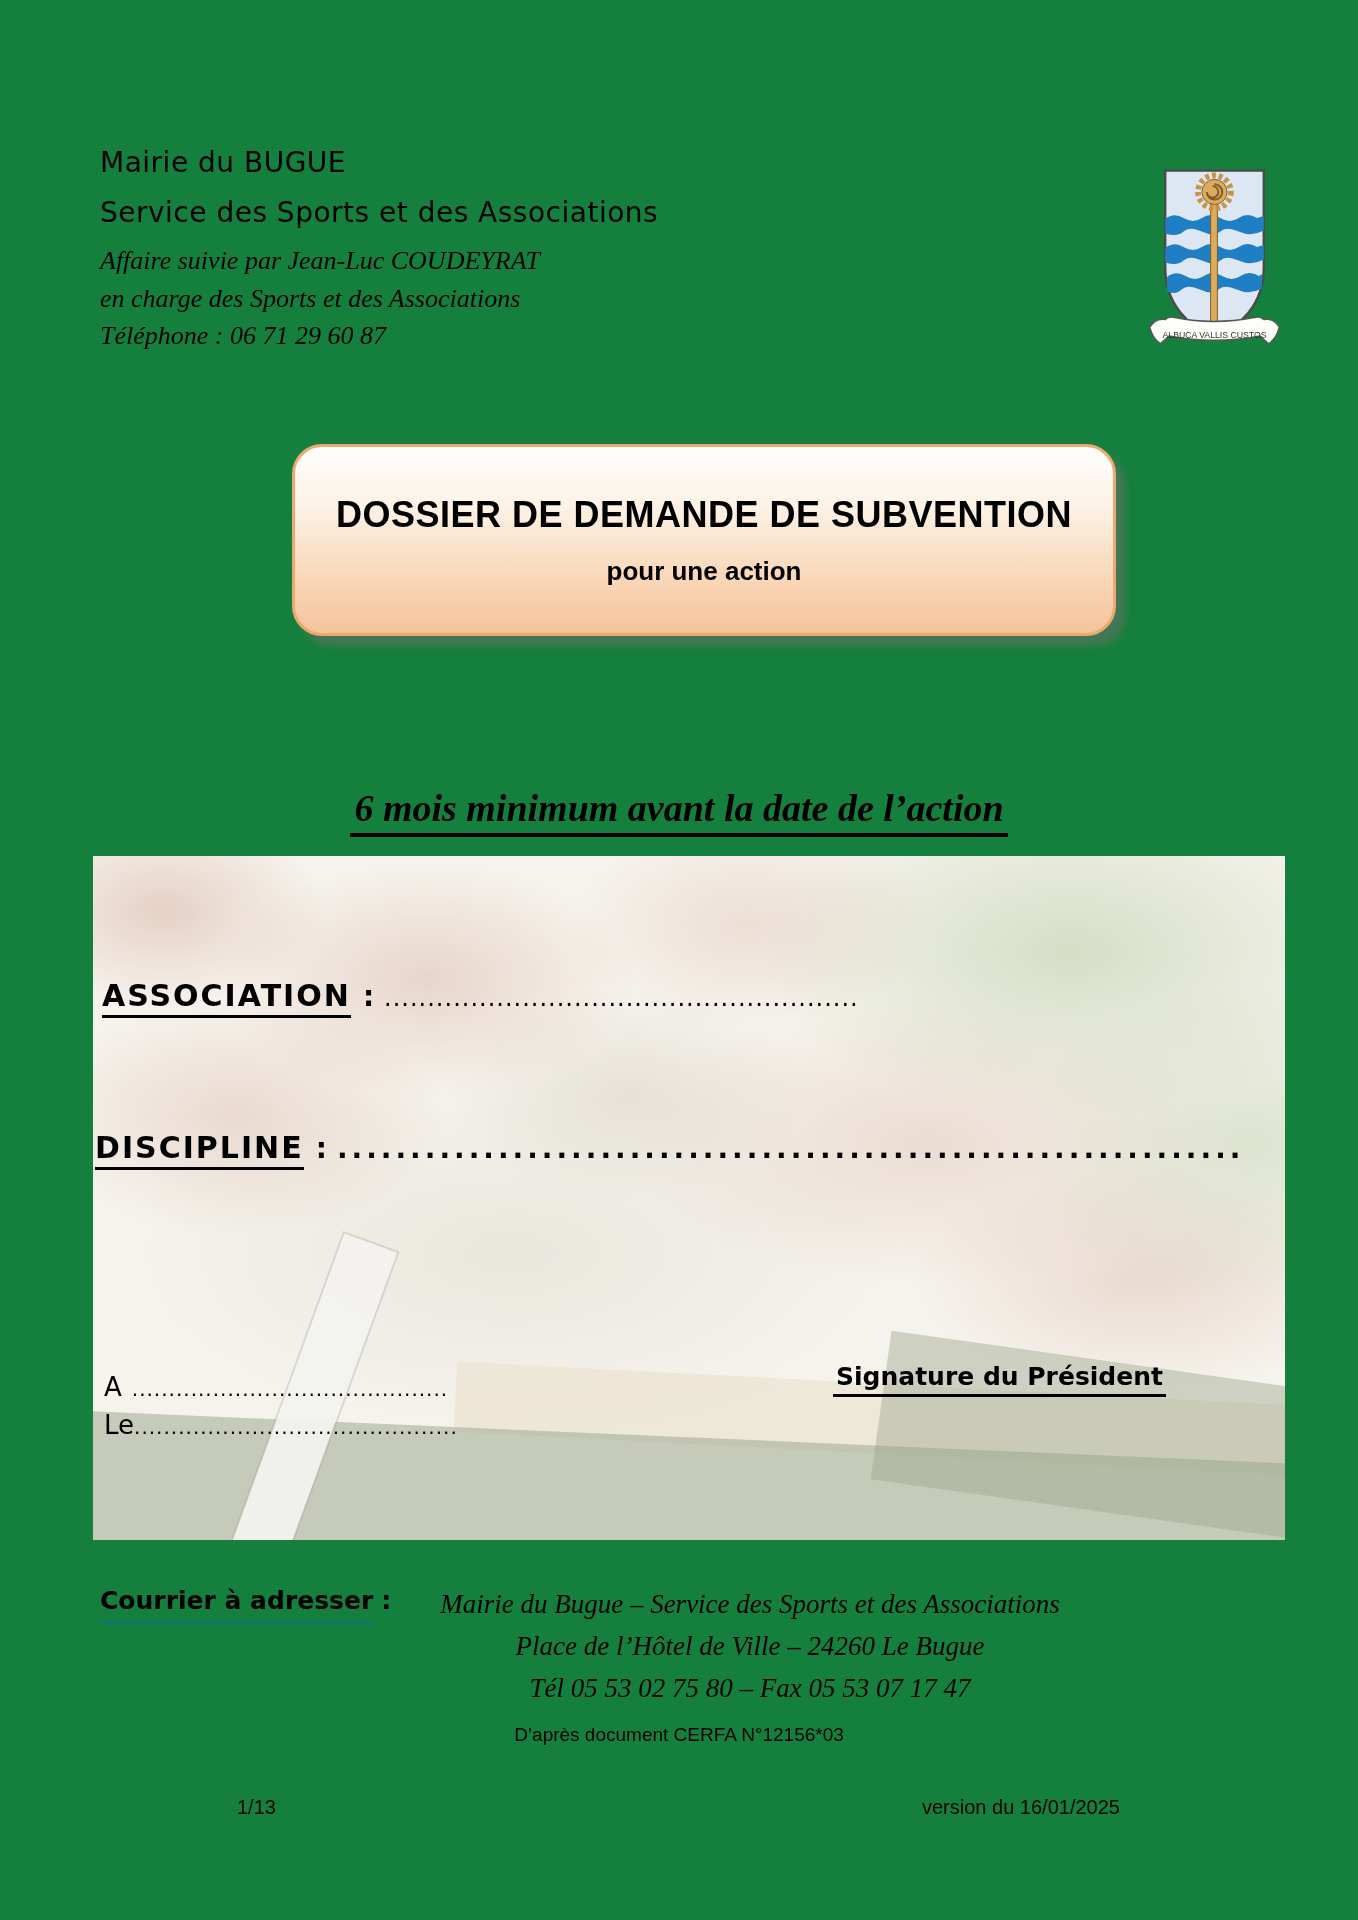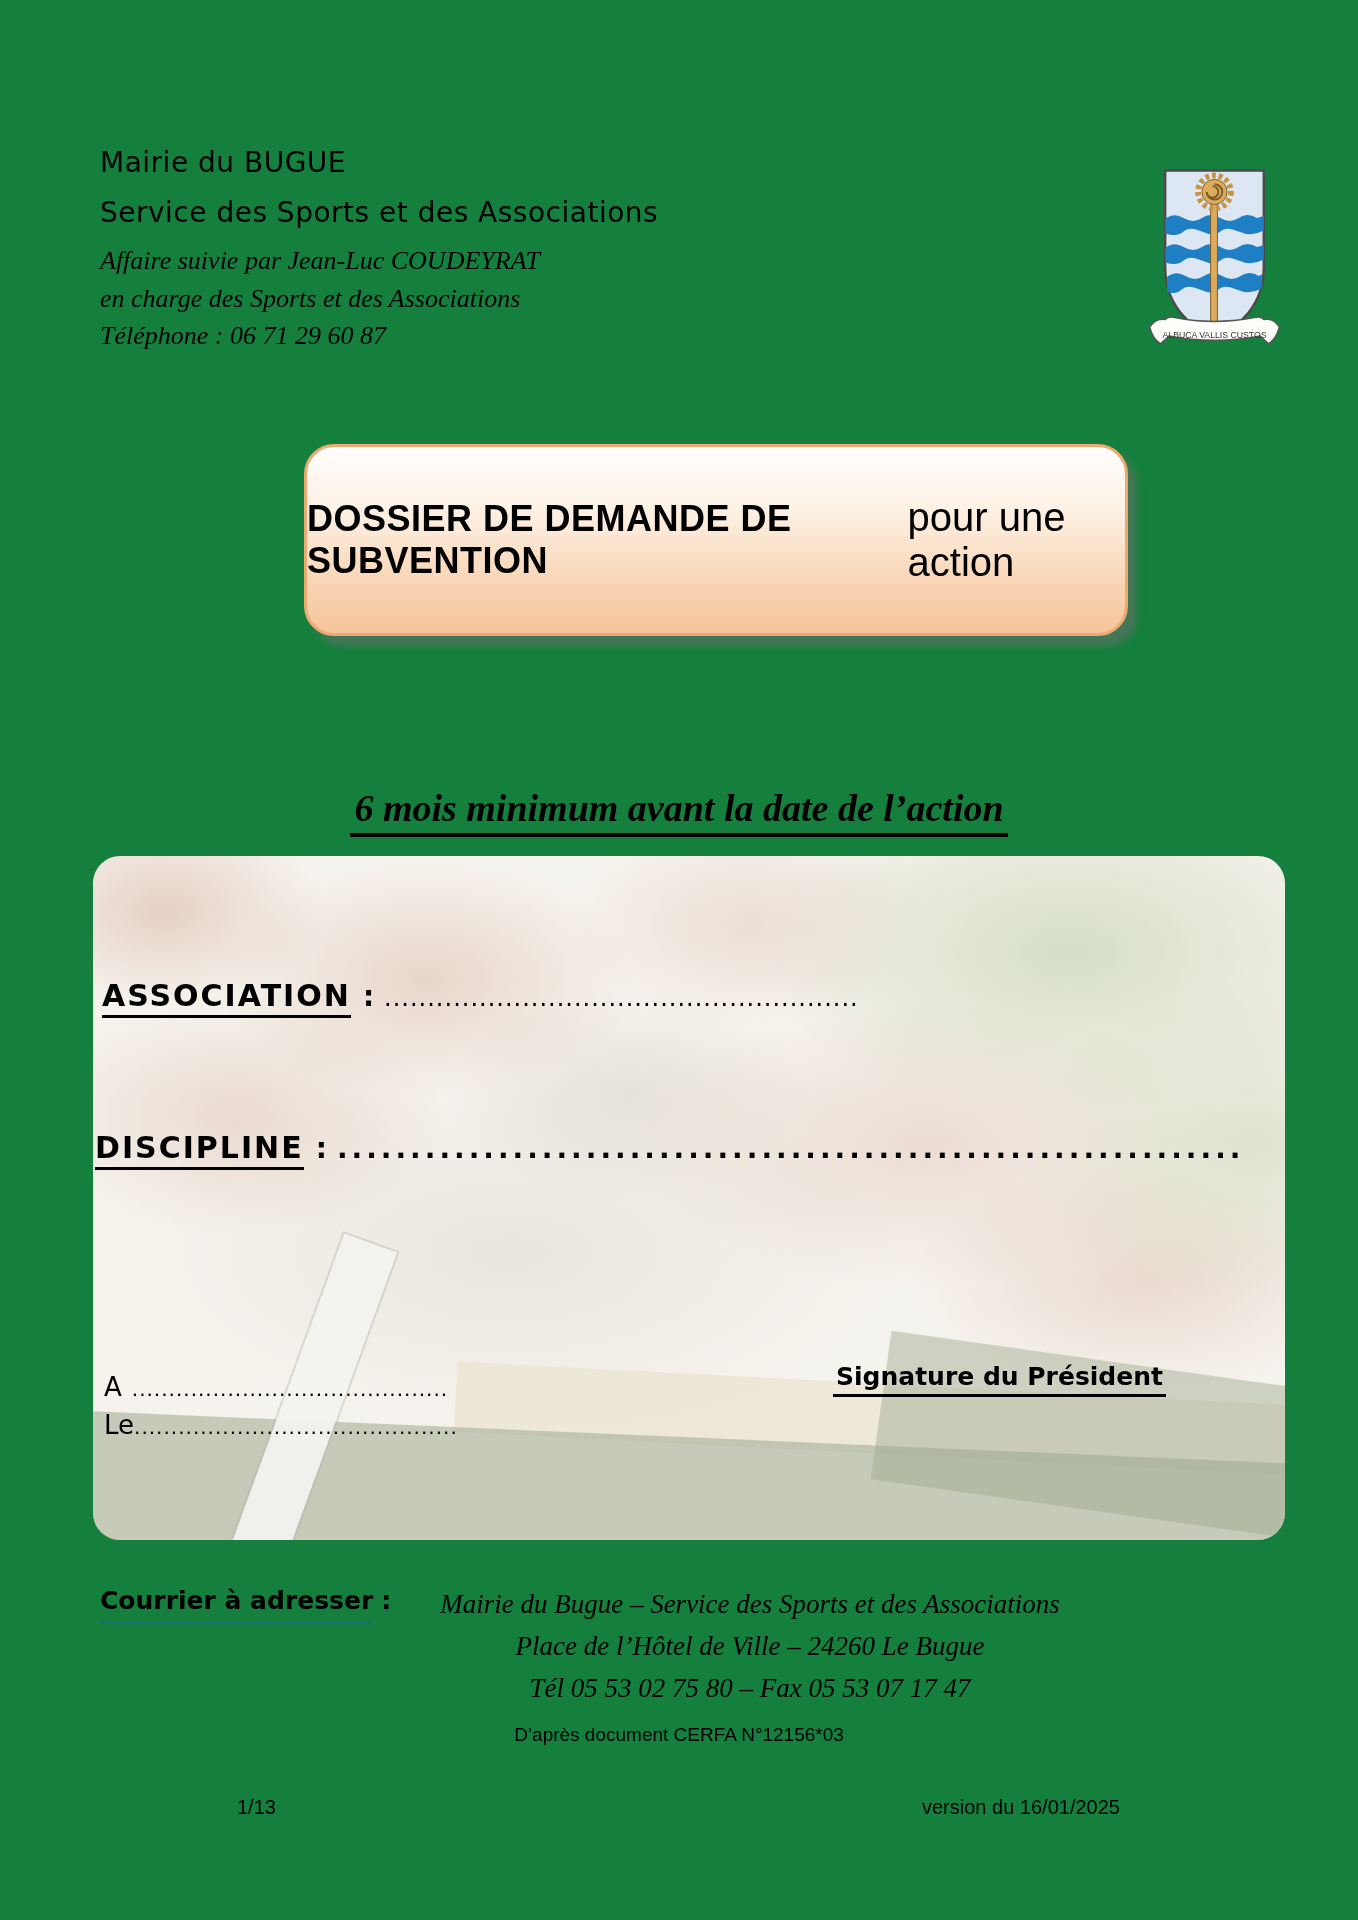--- a/index.html
+++ b/index.html
@@ -10,28 +10,28 @@
   .hdr-org{position:absolute;left:100px;top:146px;font-size:28px;letter-spacing:.5px;}
   .hdr-service{position:absolute;left:100px;top:196px;font-size:28px;letter-spacing:.5px;}
   .hdr-it{position:absolute;left:100px;font-family:"Liberation Serif",serif;
           font-style:italic;font-size:26px;}
   .hdr-it.l1{top:246px;} .hdr-it.l2{top:284px;} .hdr-it.l3{top:321px;}
 
   
   .arms{position:absolute;left:1142px;top:162px;width:145px;height:200px;}
 
   
-  .title-box{position:absolute;left:304px;top:444px;width:818px;height:186px;
+  .title-box{position:absolute;left:292px;top:444px;width:818px;height:186px;
     border:3px solid #eca970;border-radius:30px;
     background:linear-gradient(180deg,#fffefd 0%,#fdf2e6 32%,#f9d6b6 72%,#f5c49a 100%);
     box-shadow:9px 10px 7px rgba(110,110,110,.55);
-    display:flex;flex-direction:row;align-items:center;justify-content:center;gap:20px;
+    display:flex;flex-direction:column;align-items:center;justify-content:center;gap:20px;
     font-family:"Liberation Sans",sans-serif;}
   .title-box .t1{font-size:36px;font-weight:bold;letter-spacing:.5px;}
-  .title-box .t2{font-size:40px;font-weight:normal;}
+  .title-box .t2{font-size:26px;font-weight:bold;}
 
   
   .notice{position:absolute;left:0;width:1358px;text-align:center;
     font-family:"Liberation Serif",serif;font-style:italic;font-weight:bold;font-size:38px;}
   .notice.n1{top:696px;} .notice.n2{top:786px;}
   .notice span{display:inline-block;border-bottom:4px solid #000;padding:0 4px 3px 4px;}
 
   
   .photo{position:absolute;left:93px;top:856px;width:1192px;height:684px;overflow:hidden;
     background-color:#f3f0e8;
@@ -39,21 +39,21 @@
       linear-gradient(rgba(255,255,255,.22),rgba(255,255,255,.22)),
       radial-gradient(ellipse 230px 140px at 6% 8%,  rgba(176,92,64,.30),transparent 70%),
       radial-gradient(ellipse 300px 170px at 28% 18%,rgba(176,92,64,.26),transparent 70%),
       radial-gradient(ellipse 260px 150px at 55% 10%,rgba(176,92,64,.18),transparent 70%),
       radial-gradient(ellipse 430px 230px at 82% 14%,rgba(123,160,84,.34),transparent 72%),
       radial-gradient(ellipse 330px 220px at 97% 42%,rgba(123,160,84,.26),transparent 72%),
       radial-gradient(ellipse 300px 170px at 12% 38%,rgba(176,92,64,.22),transparent 70%),
       radial-gradient(ellipse 260px 150px at 45% 35%,rgba(205,196,180,.50),transparent 70%),
       radial-gradient(ellipse 420px 200px at 70% 42%,rgba(176,92,64,.20),transparent 72%),
       radial-gradient(ellipse 520px 240px at 35% 58%,rgba(216,211,198,.55),transparent 75%),
-      radial-gradient(ellipse 320px 160px at 88% 62%,rgba(176,92,64,.22),transparent 72%); border-radius: 27px;}
+      radial-gradient(ellipse 320px 160px at 88% 62%,rgba(176,92,64,.22),transparent 72%);}
   .photo .bank {position:absolute;right:-30px;bottom:86px;width:860px;height:70px;
     background:rgba(236,229,211,.85);transform:rotate(3deg);z-index:1;}
   .photo .river{position:absolute;left:-30px;bottom:-84px;width:1300px;height:214px;
     background:rgba(158,168,142,.55);transform:rotate(2.5deg);transform-origin:left top;z-index:2;}
   .photo .river2{position:absolute;right:-24px;bottom:30px;width:430px;height:150px;
     background:rgba(158,168,142,.45);transform:rotate(8deg);z-index:2;}
   .photo .bridge{position:absolute;left:118px;bottom:-60px;width:56px;height:390px;
     background:rgba(242,242,239,.95);transform:rotate(20deg);transform-origin:bottom left;
     box-shadow:0 0 0 2px rgba(175,175,168,.4);z-index:3;}
 

